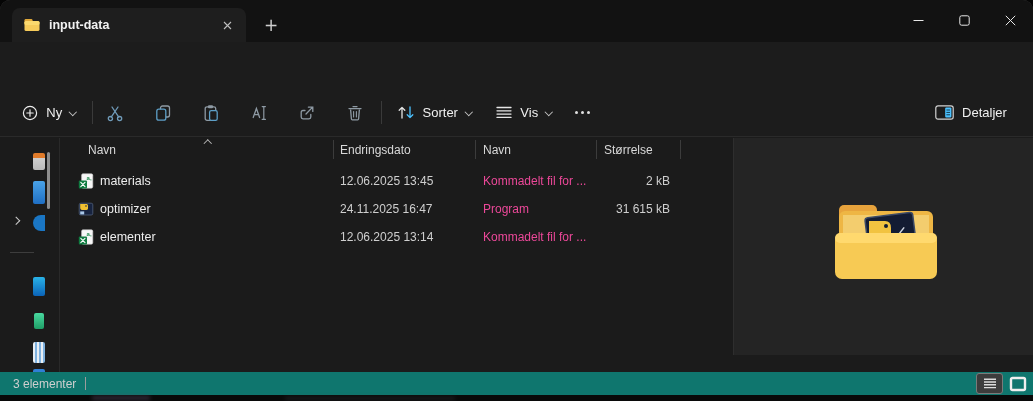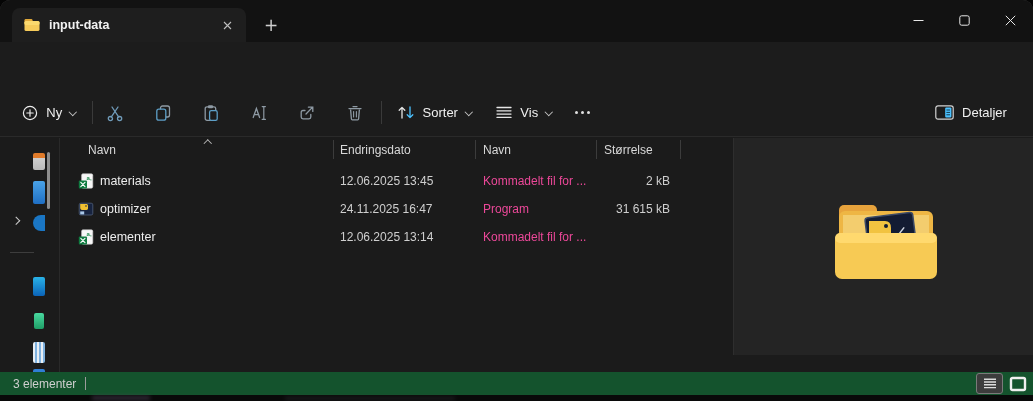--- a/index.html
+++ b/index.html
@@ -57,21 +57,21 @@
   .frow .ficon{position:absolute;left:16px;top:6px;width:16px;height:16px;}
   .fname{position:absolute;left:38px;top:0;height:28px;display:flex;align-items:center;color:#ededed;font-size:12.5px;}
   .fmod{position:absolute;left:278px;top:0;height:28px;display:flex;align-items:center;color:#cfcfcf;font-size:12px;}
   .ftype{position:absolute;left:421px;top:0;height:28px;display:flex;align-items:center;color:#ec4899;font-size:12px;}
   .fsize{position:absolute;left:430px;top:0;width:178px;height:28px;display:flex;align-items:center;justify-content:flex-end;color:#cfcfcf;font-size:12px;}
 
   .preview{position:absolute;left:733px;top:-1px;width:300px;height:218px;background:#242424;border-left:1px solid #2e2e2e;}
   .preview-folder{position:absolute;left:97px;top:62px;}
 
   
-  .statusbar{position:absolute;left:0;top:372px;width:1033px;height:23px;background:#14532d;}
+  .statusbar{position:absolute;left:0;top:372px;width:1033px;height:23px;background:#0f766e;}
   .statustext{position:absolute;left:13px;top:0;height:23px;display:flex;align-items:center;color:#cfcfcf;font-size:12px;}
   .status-div{position:absolute;left:85px;top:5px;width:1px;height:13px;background:#9c9c9c;}
   .viewbtn-details{position:absolute;left:976px;top:1px;width:27px;height:21px;background:#3c3c3c;border:1px solid #7a7a7a;border-radius:3px;display:flex;align-items:center;justify-content:center;}
   .viewbtn-thumbs{position:absolute;left:1007px;top:2px;width:21px;height:19px;display:flex;align-items:center;justify-content:center;}
 
   
   .sliver{position:absolute;left:0;top:395px;width:1033px;height:6px;background:#090909;}
   .sm1{position:absolute;left:92px;top:1px;width:58px;height:4px;background:#5a4a66;filter:blur(2px);opacity:.5;}
   .sm2{position:absolute;left:285px;top:2px;width:170px;height:3px;background:#46464e;filter:blur(2px);opacity:.35;}
 </style>

